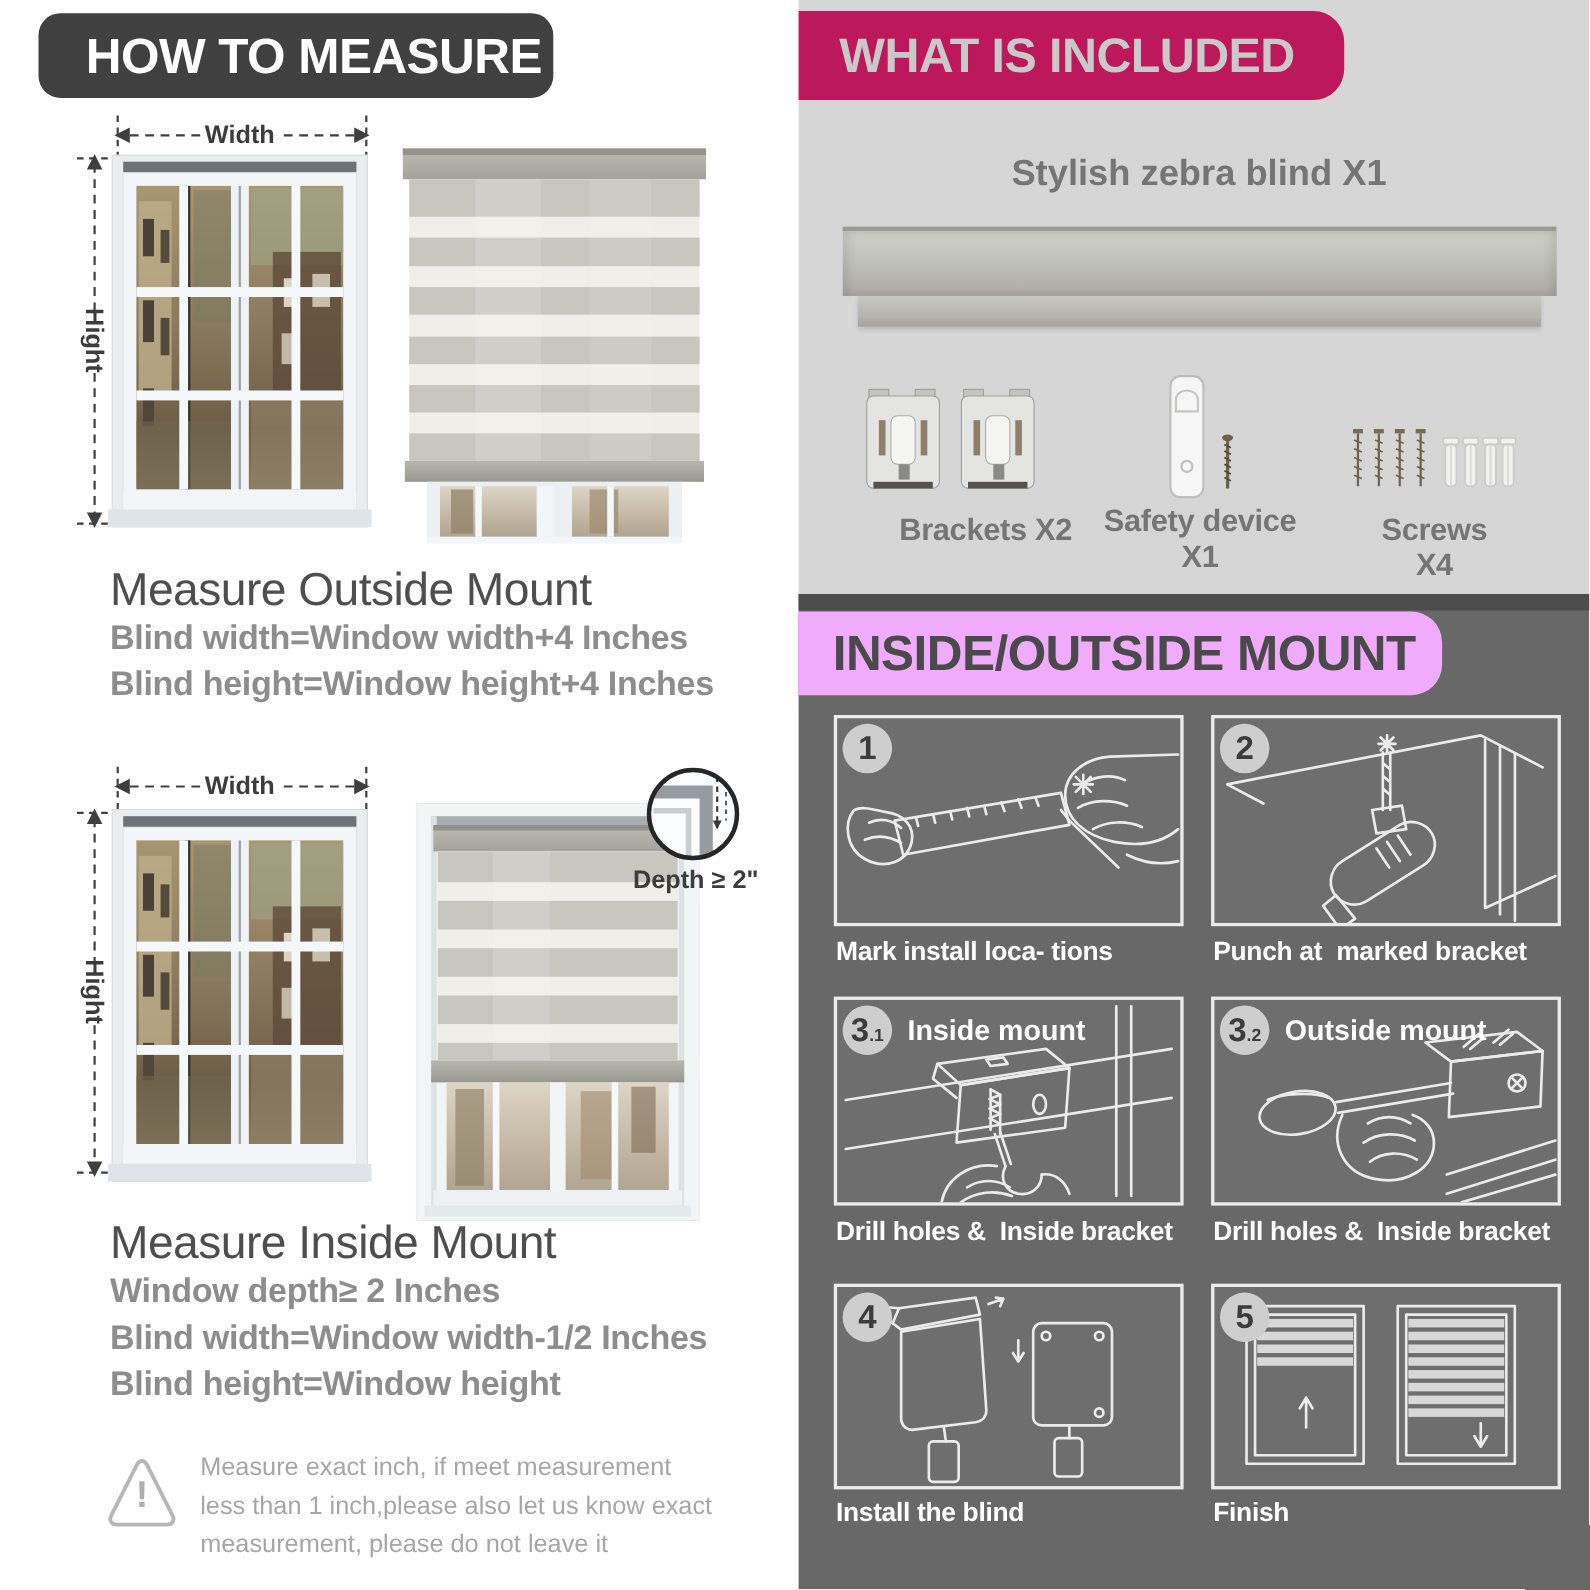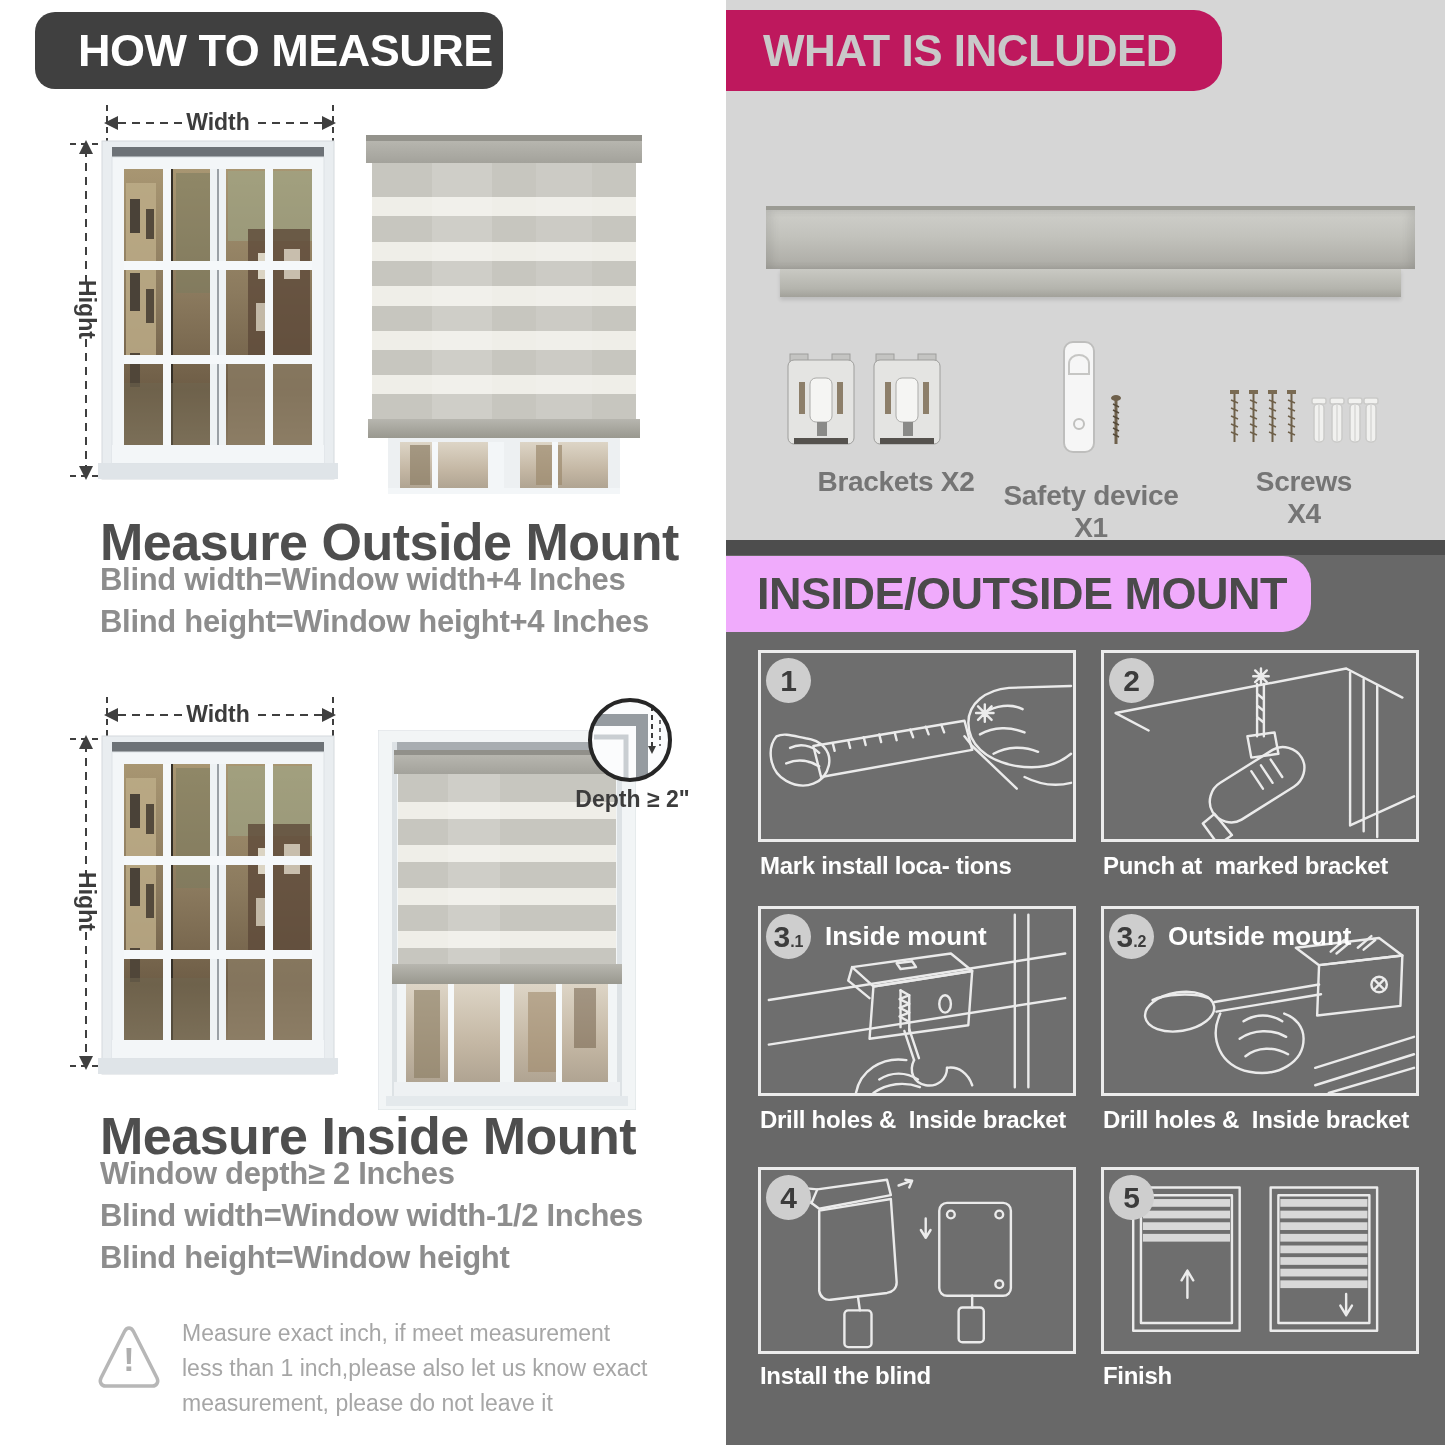--- a/index.html
+++ b/index.html
@@ -8,21 +8,21 @@
   .abs{position:absolute;}
 
   
   .hdr-left{left:35px;top:12px;width:468px;height:77px;background:#404040;border-radius:20px;
             display:flex;align-items:center;}
   .hdr-left span{color:#fff;font-weight:bold;font-size:45px;letter-spacing:-.5px;padding-left:43px;}
 
   .dim-label{font-weight:bold;font-size:23px;color:#3c3c3c;text-align:center;}
   .dim-label.vert{transform:rotate(90deg);transform-origin:center;}
 
-  .sec-heading{font-weight:bold;font-size:52px;color:#4e4e4e;letter-spacing:-.5px;}
+  .sec-heading{font-weight:normal;font-size:42px;color:#4e4e4e;letter-spacing:-.5px;}
   .sec-line{font-weight:bold;font-size:31px;color:#8d8d8d;letter-spacing:-.3px;white-space:pre;}
 
   .depth-note{font-weight:bold;font-size:23px;color:#3c3c3c;text-align:center;white-space:pre;}
 
   .warn-text{font-size:23px;color:#a6a6a6;line-height:35px;width:470px;font-weight:500;}
   .warn-mark{position:absolute;left:0;top:24px;width:68px;text-align:center;
              font-weight:bold;font-size:34px;color:#aeaeae;}
 
   
   .light-sec{left:726px;top:0;width:719px;height:540px;background:#d6d6d6;}
@@ -261,20 +261,21 @@
     <span class="warn-mark">!</span>
     <div class="warn-text" style="position:absolute;left:87px;top:0;">Measure exact inch, if meet measurement less than 1 inch,please also let us know exact measurement, please do not leave it</div>
   </div>
 
   <div class="abs light-sec"></div>
 
   <div class="abs hdr-included">
     <span>WHAT IS INCLUDED</span>
   </div>
 
+  <div class="abs blind-label">Stylish zebra blind X1</div>
 
   <div class="abs rail-main"></div>
   <div class="abs rail-tier"></div>
 
   <svg class="abs" style="left:786px;top:352px" width="156" height="100" viewBox="0 0 156 100">
     <g>
       <rect x="4" y="2" width="18" height="8" fill="#c4c4c2" stroke="#9e9e9c"></rect>
       <rect x="46" y="2" width="18" height="8" fill="#c4c4c2" stroke="#9e9e9c"></rect>
       <rect x="2" y="8" width="66" height="84" rx="6" fill="#e4e4e2" stroke="#9e9e9c"></rect>
       <rect x="24" y="26" width="22" height="44" rx="6" fill="#f5f5f3" stroke="#ababa9"></rect>
@@ -346,21 +347,21 @@
         </g>
       <g transform="translate(136,8)">
           <rect x="0" y="0" width="14" height="6" rx="2"></rect>
           <rect x="2" y="6" width="10" height="38" rx="4"></rect>
           <path d="M7,6 V44" stroke="#d8d8d6"></path>
         </g>
     </g>
   </svg>
 
   <div class="abs item-label" style="left:816px;top:466px;width:160px;">Brackets X2</div>
-  <div class="abs item-label" style="left:991px;top:480px;width:200px;">Safety device X1</div>
+  <div class="abs item-label" style="left:991px;top:458px;width:200px;">Safety device X1</div>
   <div class="abs item-label" style="left:1240px;top:466px;width:128px;">Screws X4</div>
 
   <div class="abs dark-sec"></div>
   <div class="abs dark-strip"></div>
 
   <div class="abs hdr-mount">
     <span>INSIDE/OUTSIDE MOUNT</span>
   </div>
 
   <div class="panel" style="left:758px;top:650px;height:192px;">

